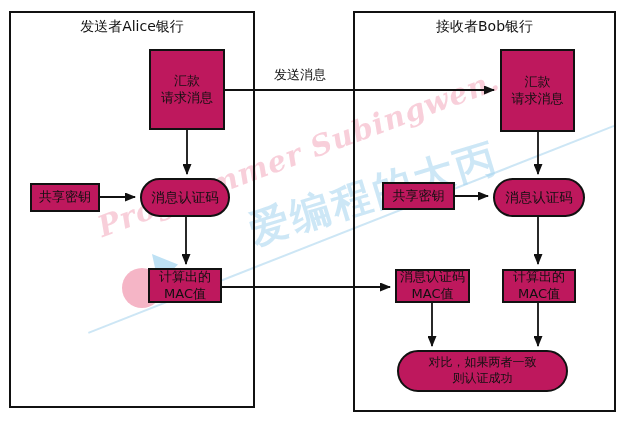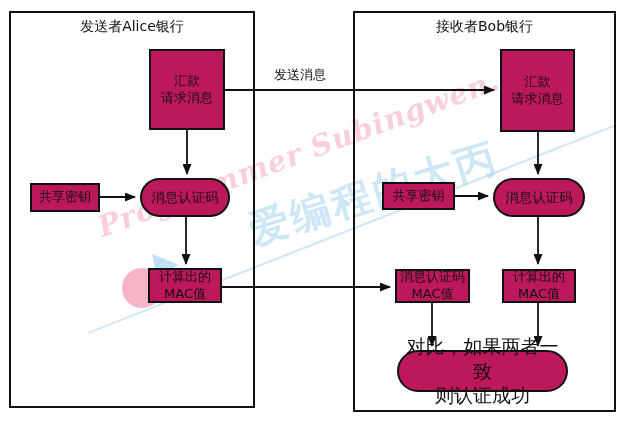--- a/index.html
+++ b/index.html
@@ -106,21 +106,21 @@
 
   .n-send-msg     { left: 149px; top: 49px;  width: 76px;  height: 81px; }
   .n-send-key     { left: 30px;  top: 183px; width: 70px;  height: 29px; }
   .n-send-mac-fn  { left: 140px; top: 178px; width: 90px;  height: 39px; font-size: 13.5px; }
   .n-send-cmac    { left: 148px; top: 268px; width: 74px;  height: 35px; }
   .n-recv-msg     { left: 500px; top: 49px;  width: 75px;  height: 83px; }
   .n-recv-key     { left: 382px; top: 182px; width: 73px;  height: 28px; }
   .n-recv-mac-fn  { left: 493px; top: 178px; width: 92px;  height: 39px; font-size: 13.5px; }
   .n-recv-rmac    { left: 395px; top: 269px; width: 75px;  height: 34px; }
   .n-recv-cmac    { left: 502px; top: 269px; width: 74px;  height: 34px; }
-  .n-compare      { left: 397px; top: 350px; width: 171px; height: 42px; font-size: 19px; }
+  .n-compare      { left: 397px; top: 350px; width: 171px; height: 42px; font-size: 12px; }
 
   
   .edge-label {
     position: absolute;
     text-align: center;
     font-size: 13px;
     z-index: 3;
   }
   .lbl-send-msg { left: 256px; top: 66px;  width: 88px; }
   .lbl-send-mac { left: 256px; top: 263px; width: 97px; }

